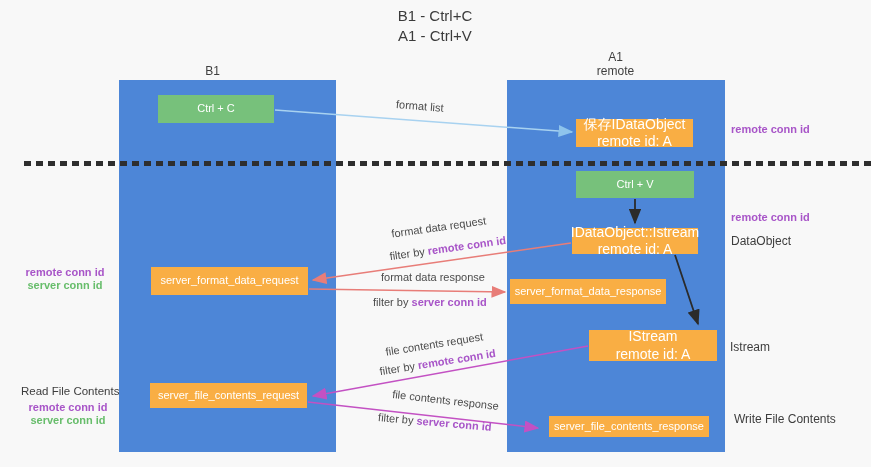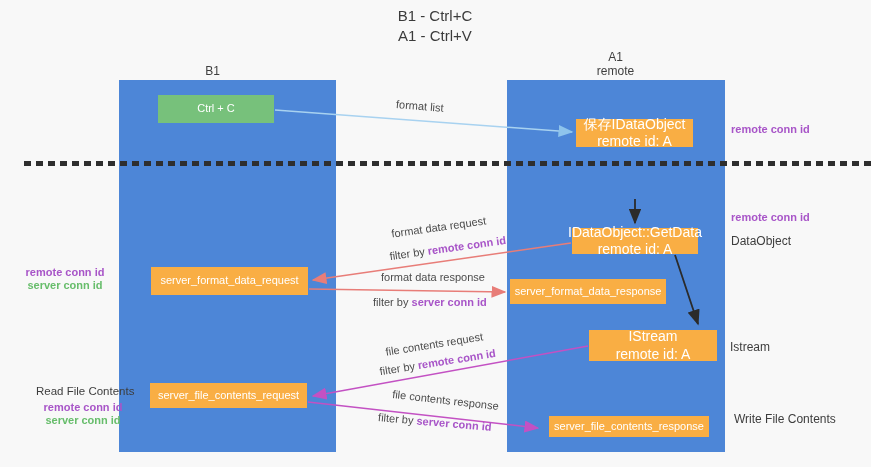--- a/index.html
+++ b/index.html
@@ -87,23 +87,26 @@
 
   <div class="node green" style="left:158px; top:95px; width:116px; height:28px;">
     <span>Ctrl + C</span>
   </div>
 
   <div class="node orange small" style="left:576px; top:119px; width:117px; height:28px;">
     <div>保存IDataObject</div>
     <div>remote id: A</div>
   </div>
 
+  <div class="node green" style="left:576px; top:171px; width:118px; height:27px;">
+    <span>Ctrl + V</span>
+  </div>
 
   <div class="node orange small" style="left:572px; top:228px; width:126px; height:26px;">
-    <div>IDataObject::GetData</div>
+    <div>IDataObject::Istream</div>
     <div>remote id: A</div>
   </div>
 
   <div class="node orange" style="left:510px; top:279px; width:156px; height:25px;">
     <span>server_format_data_response</span>
   </div>
 
   <div class="node orange" style="left:151px; top:267px; width:157px; height:28px;">
     <span>server_format_data_request</span>
   </div>
@@ -147,19 +150,19 @@
   <div class="side-label purple" style="left:731px; top:211px;">remote conn id</div>
   <div class="side-label" style="left:731px; top:234px;">DataObject</div>
   <div class="side-label" style="left:730px; top:340px;">Istream</div>
   <div class="side-label" style="left:734px; top:412px;">Write File Contents</div>
 
   <div class="side-block" style="left:20px; top:266px; width:90px;">
     <div class="purple">remote conn id</div>
     <div class="green">server conn id</div>
   </div>
 
-  <div class="side-block" style="left:36px; top:385px; width:94px;">
+  <div class="side-block" style="left:21px; top:385px; width:94px;">
     <div class="dark" style="margin-bottom:3px;">Read File Contents</div>
     <div class="purple">remote conn id</div>
     <div class="green">server conn id</div>
   </div>
 
 </div>
 
 </body></html>

